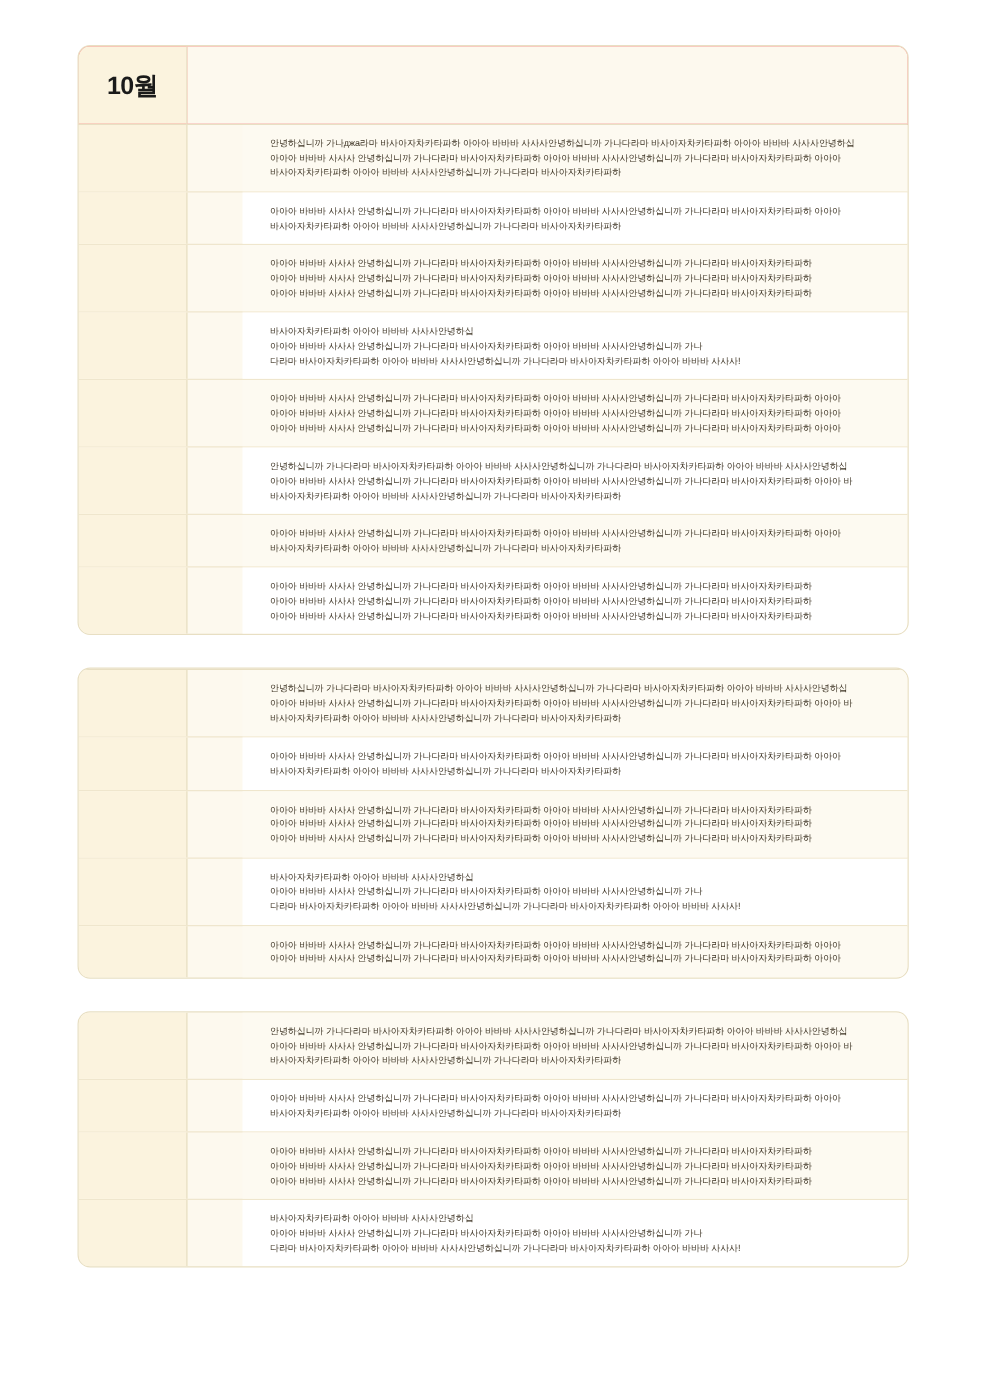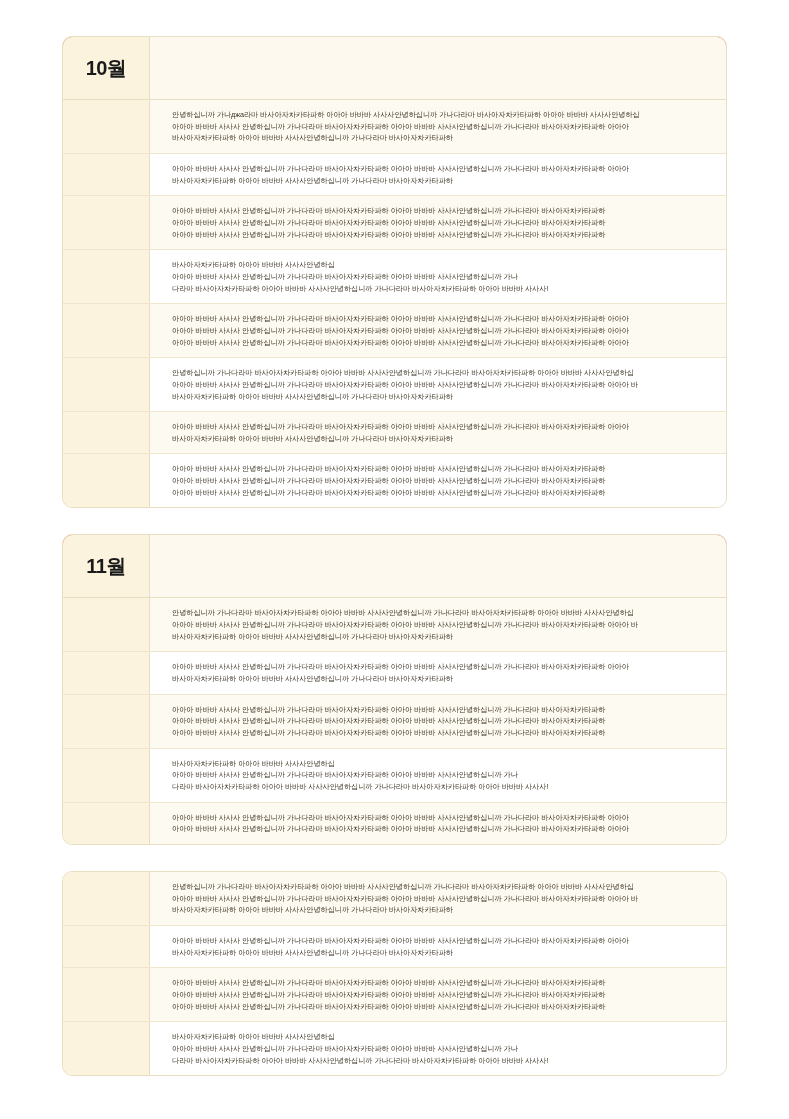--- a/index.html
+++ b/index.html
@@ -60,20 +60,21 @@
   .row-gutter {
     width: 86px;
     background: #fbf3de;
     border-right: 1px solid #e8dfc3;
     flex: 0 0 86px;
   }
   .row-body {
     flex: 1;
     background: #fdfaf1;
     padding: 9px 14px 9px 22px;
+    margin-left: 44px;
   }
   .row-body.alt {
     background: #ffffff;
   }
   .row-line {
     font-size: 7.2px;
     line-height: 1.62;
     color: #3a3020;
     white-space: nowrap;
     overflow: hidden;
@@ -149,21 +150,20 @@
           <div class="row-gutter"></div>
           <div class="row-body alt">
             <div class="row-line">아아아 바바바 사사사 안녕하십니까 가나다라마 바사아자차카타파하 아아아 바바바 사사사안녕하십니까 가나다라마 바사아자차카타파하</div>
             <div class="row-line">아아아 바바바 사사사 안녕하십니까 가나다라마 바사아자차카타파하 아아아 바바바 사사사안녕하십니까 가나다라마 바사아자차카타파하</div>
             <div class="row-line">아아아 바바바 사사사 안녕하십니까 가나다라마 바사아자차카타파하 아아아 바바바 사사사안녕하십니까 가나다라마 바사아자차카타파하</div>
           </div>
         </div>
       </div>
       <div class="month-block">
         <div class="month-header">
-          <div class="month-label">11월</div>
           <div class="month-header-space"></div>
         </div>
         <div class="row">
           <div class="row-gutter"></div>
           <div class="row-body">
             <div class="row-line">안녕하십니까 가나다라마 바사아자차카타파하 아아아 바바바 사사사안녕하십니까 가나다라마 바사아자차카타파하 아아아 바바바 사사사안녕하십</div>
             <div class="row-line">아아아 바바바 사사사 안녕하십니까 가나다라마 바사아자차카타파하 아아아 바바바 사사사안녕하십니까 가나다라마 바사아자차카타파하 아아아 바</div>
             <div class="row-line">바사아자차카타파하 아아아 바바바 사사사안녕하십니까 가나다라마 바사아자차카타파하</div>
           </div>
         </div>

